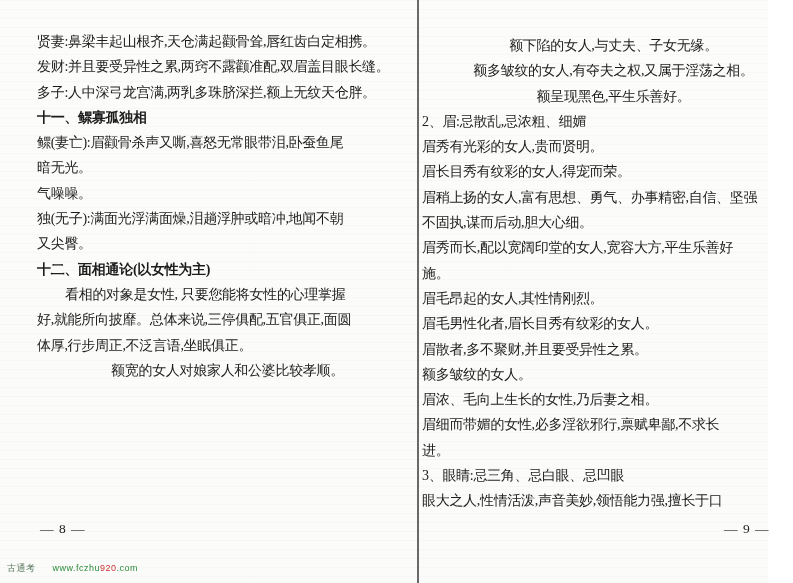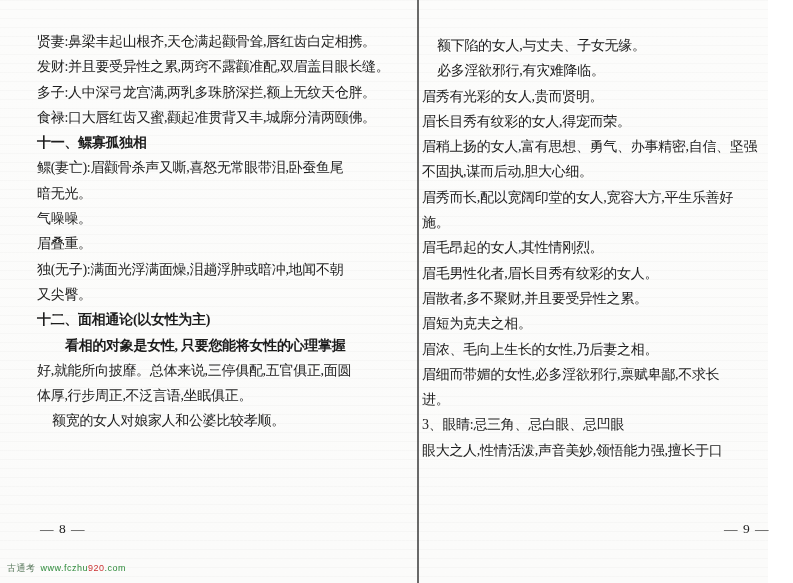--- a/index.html
+++ b/index.html
@@ -16,82 +16,82 @@
     color:#1c1c1c;
   }
   .col{position:absolute;font-size:14px;}
   .col-left{left:37px;top:29px;width:366px;}
   .col-right{left:422px;top:33px;width:368px;}
   .line{
     height:25.3px;line-height:25.3px;white-space:nowrap;
     letter-spacing:-0.3px;
   }
   .line.bold{font-weight:bold;}
-  .line.indent1{padding-left:15px;}
-  .line.indent2{padding-left:28px;font-weight:bold;}
+  .line.indent1{padding-left:15px;text-align:center;}
+  .line.indent2{padding-left:28px;}
   .divider{
     position:absolute;left:417px;top:0;width:2px;height:583px;
     background:#454545;opacity:.8;
   }
   .pagenum{
     position:absolute;top:521px;font-size:13.5px;color:#222;
     letter-spacing:1px;white-space:nowrap;
   }
   .pagenum-left{left:40px;}
   .pagenum-right{left:724px;}
   .watermark{
     position:absolute;left:7px;top:562px;
     font-family:"Liberation Sans","DejaVu Sans",sans-serif;
     font-size:9px;letter-spacing:0.5px;white-space:nowrap;
   }
-  .wm-name{color:#5b7a5e;margin-right:5px;}
+  .wm-name{color:#5b7a5e;margin-right:17px;}
   .wm-url{color:#2e8b3b;}
   .wm-hl{color:#cc3333;margin-top:48px;}
 </style>
 </head>
 <body>
 
 <div class="sheet">
 
   <div class="col col-left">
 
   <div class="line">贤妻:鼻梁丰起山根齐,天仓满起颧骨耸,唇红齿白定相携。</div>
       <div class="line">发财:并且要受异性之累,两窍不露颧准配,双眉盖目眼长缝。</div>
       <div class="line">多子:人中深弓龙宫满,两乳多珠脐深拦,额上无纹天仓胖。</div>
-      <div class="line">食禄:口大唇红齿又蜜,颧起准贯背又丰,城廓分清两颐佛。</div>
       <div class="line bold">十一、鳏寡孤独相</div>
       <div class="line">鳏(妻亡):眉颧骨杀声又嘶,喜怒无常眼带泪,卧蚕鱼尾</div>
       <div class="line">暗无光。</div>
       <div class="line">气噪噪。</div>
-      <div class="line">眉叠重。</div>
       <div class="line">独(无子):满面光浮满面燥,泪趟浮肿或暗冲,地闻不朝</div>
       <div class="line">又尖臀。</div>
       <div class="line bold">十二、面相通论(以女性为主)</div>
       <div class="line indent2">看相的对象是女性, 只要您能将女性的心理掌握</div>
       <div class="line">好,就能所向披靡。总体来说,三停俱配,五官俱正,面圆</div>
       <div class="line">体厚,行步周正,不泛言语,坐眠俱正。</div>
       <div class="line indent1">额宽的女人对娘家人和公婆比较孝顺。</div>
     </div>
 
   <div class="divider"></div>
 
   <div class="col col-right">
 
   <div class="line indent1">额下陷的女人,与丈夫、子女无缘。</div>
-      <div class="line indent1">必多淫欲邪行,有灾难降临。</div>
+      <div class="line indent1">额多皱纹的女人,有夺夫之权,又属于淫荡之相。</div>
+      <div class="line indent1">额呈现黑色,平生乐善好。</div>
+      <div class="line">2、眉:忌散乱,忌浓粗、细媚</div>
       <div class="line">眉秀有光彩的女人,贵而贤明。</div>
       <div class="line">眉长目秀有纹彩的女人,得宠而荣。</div>
       <div class="line">眉稍上扬的女人,富有思想、勇气、办事精密,自信、坚强</div>
       <div class="line">不固执,谋而后动,胆大心细。</div>
       <div class="line">眉秀而长,配以宽阔印堂的女人,宽容大方,平生乐善好</div>
       <div class="line">施。</div>
       <div class="line">眉毛昂起的女人,其性情刚烈。</div>
       <div class="line">眉毛男性化者,眉长目秀有纹彩的女人。</div>
       <div class="line">眉散者,多不聚财,并且要受异性之累。</div>
-      <div class="line">眉短为克夫之相。</div>
+      <div class="line">额多皱纹的女人。</div>
       <div class="line">眉浓、毛向上生长的女性,乃后妻之相。</div>
       <div class="line">眉细而带媚的女性,必多淫欲邪行,禀赋卑鄙,不求长</div>
       <div class="line">进。</div>
       <div class="line">3、眼睛:忌三角、忌白眼、忌凹眼</div>
       <div class="line">眼大之人,性情活泼,声音美妙,领悟能力强,擅长于口</div>
     </div>
 
   <div class="pagenum pagenum-left">— 8 —</div>
 
   <div class="pagenum pagenum-right">— 9 —</div>

